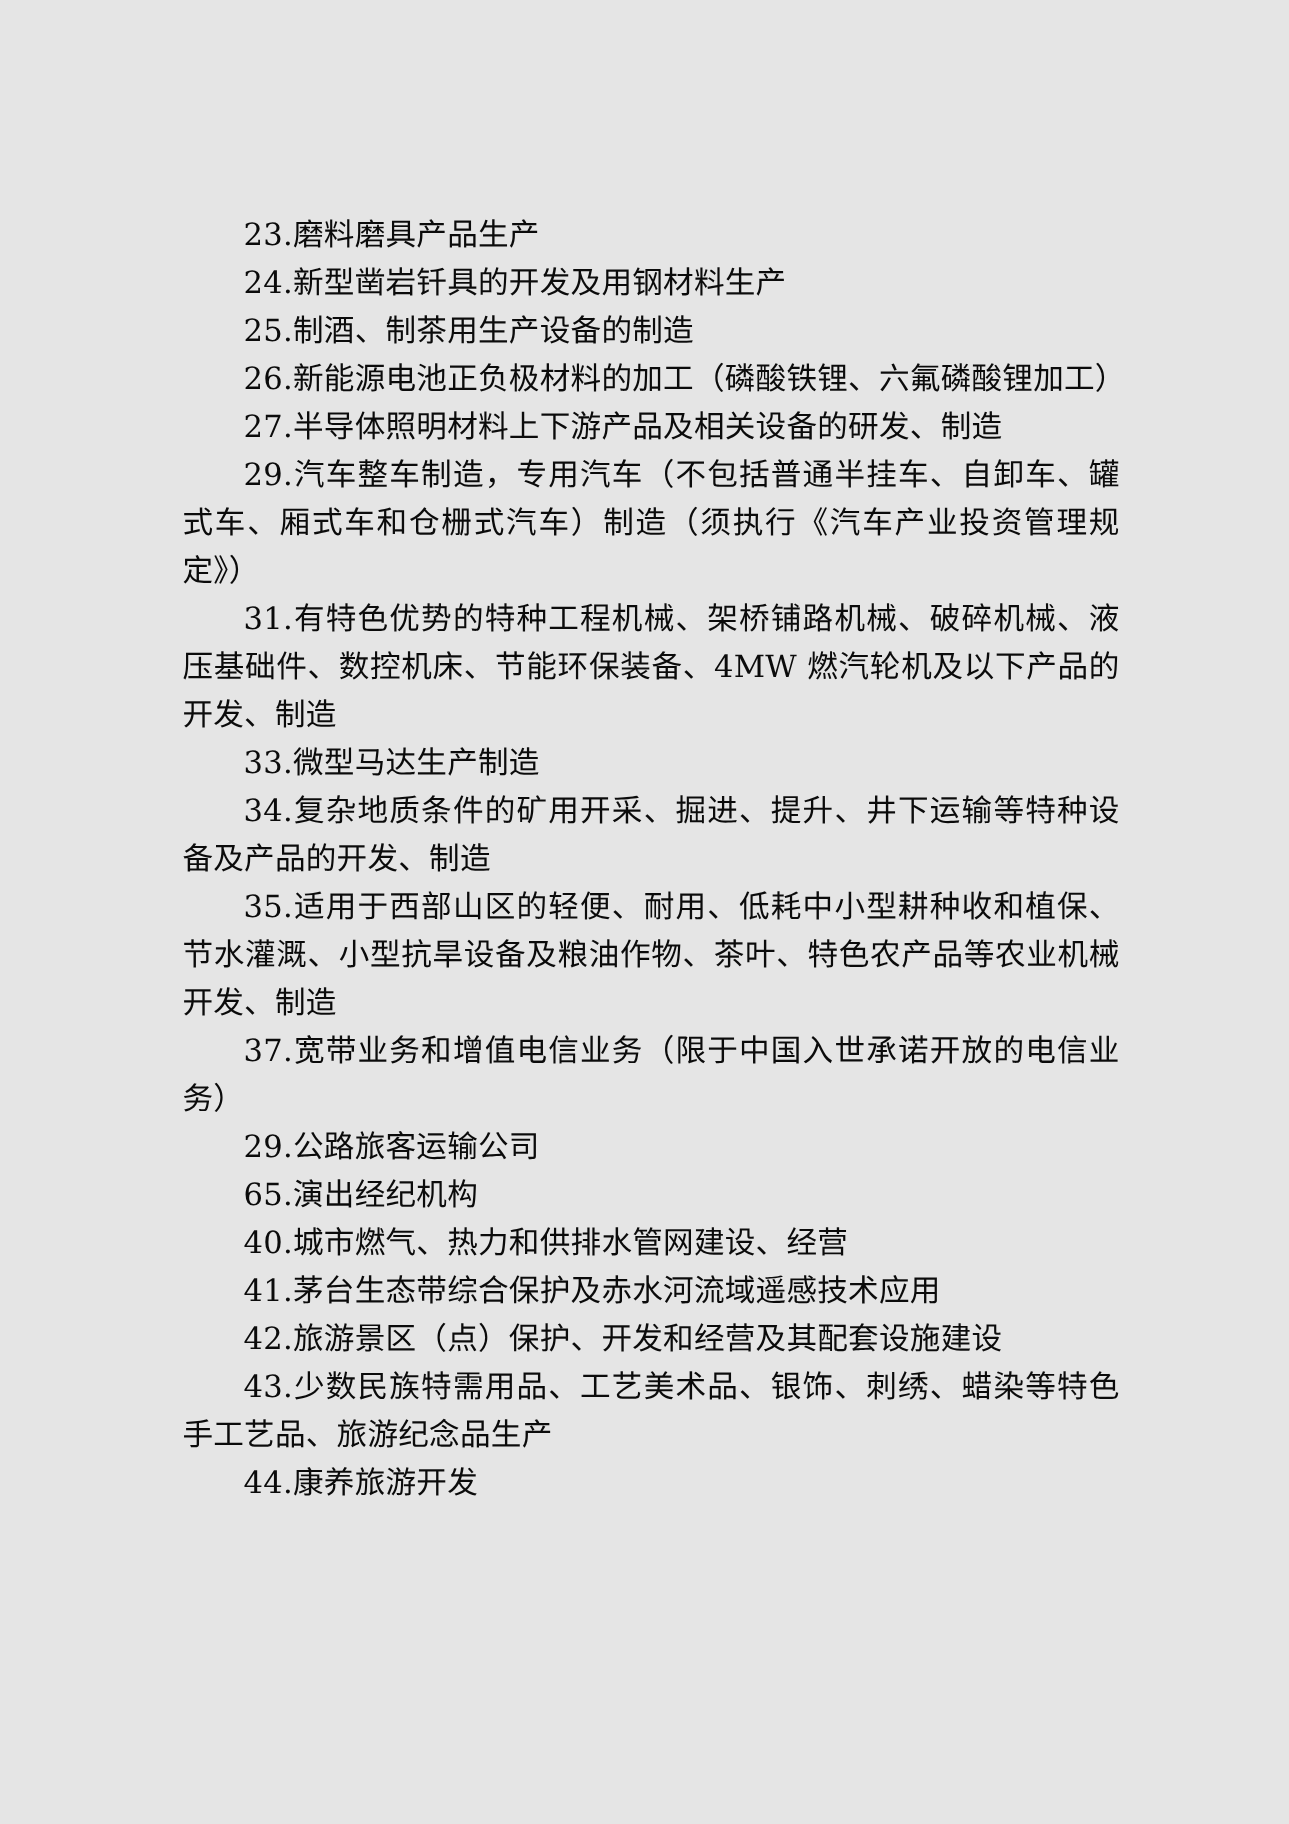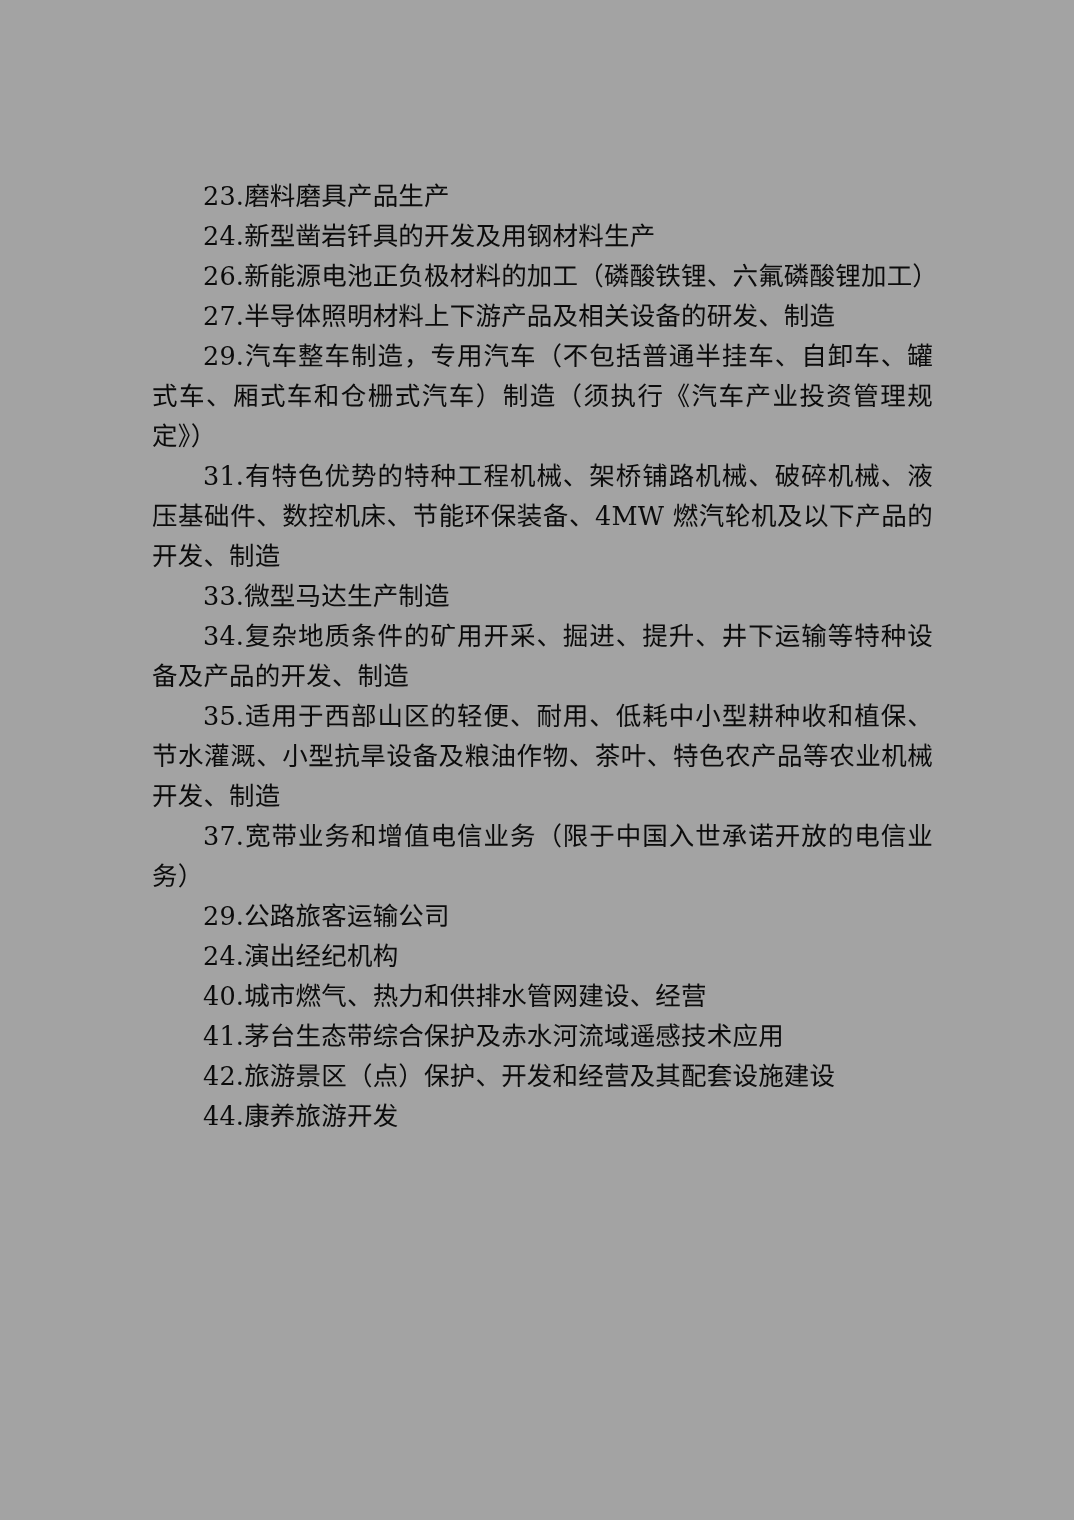--- a/index.html
+++ b/index.html
@@ -15,21 +15,21 @@
     overflow: hidden;
     font-family: "DejaVu Serif", "Liberation Serif", serif;
     color: #000000;
     -webkit-font-smoothing: antialiased;
   }
 
   
   .page {
     position: absolute;
     inset: 0;
-    background: #a3a3a3;
+    background: #e5e5e5;
   }
 
   
   .text-column {
     position: absolute;
     left: 152px;
     top: 176px;
     width: 781px;
   }
 
@@ -48,28 +48,30 @@
     color: #0b0b0b;
   }
 </style>
 </head>
 <body>
 
 <div class="page">
   <div class="text-column">
     <p class="clause">23.磨料磨具产品生产</p>
     <p class="clause">24.新型凿岩钎具的开发及用钢材料生产</p>
+    <p class="clause">25.制酒、制茶用生产设备的制造</p>
     <p class="clause">26.新能源电池正负极材料的加工（磷酸铁锂、六氟磷酸锂加工）</p>
     <p class="clause">27.半导体照明材料上下游产品及相关设备的研发、制造</p>
     <p class="clause">29.汽车整车制造，专用汽车（不包括普通半挂车、自卸车、罐式车、厢式车和仓栅式汽车）制造（须执行《汽车产业投资管理规定》）</p>
     <p class="clause">31.有特色优势的特种工程机械、架桥铺路机械、破碎机械、液压基础件、数控机床、节能环保装备、4MW 燃汽轮机及以下产品的开发、制造</p>
     <p class="clause">33.微型马达生产制造</p>
     <p class="clause">34.复杂地质条件的矿用开采、掘进、提升、井下运输等特种设备及产品的开发、制造</p>
     <p class="clause">35.适用于西部山区的轻便、耐用、低耗中小型耕种收和植保、节水灌溉、小型抗旱设备及粮油作物、茶叶、特色农产品等农业机械开发、制造</p>
     <p class="clause">37.宽带业务和增值电信业务（限于中国入世承诺开放的电信业务）</p>
     <p class="clause">29.公路旅客运输公司</p>
-    <p class="clause">24.演出经纪机构</p>
+    <p class="clause">65.演出经纪机构</p>
     <p class="clause">40.城市燃气、热力和供排水管网建设、经营</p>
     <p class="clause">41.茅台生态带综合保护及赤水河流域遥感技术应用</p>
     <p class="clause">42.旅游景区（点）保护、开发和经营及其配套设施建设</p>
+    <p class="clause">43.少数民族特需用品、工艺美术品、银饰、刺绣、蜡染等特色手工艺品、旅游纪念品生产</p>
     <p class="clause">44.康养旅游开发</p>
   </div>
 </div>
 
 </body></html>

